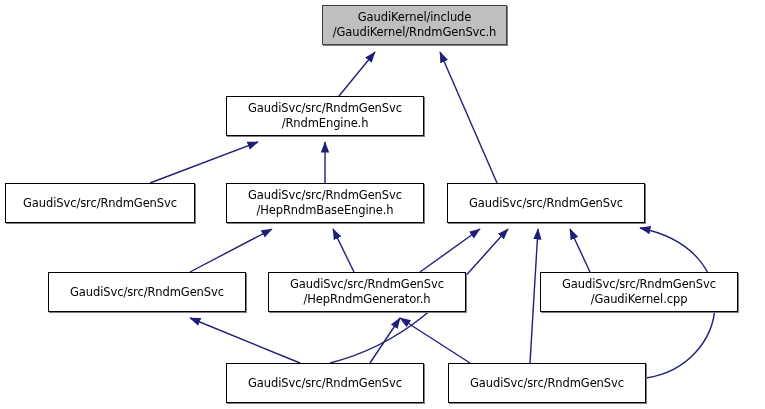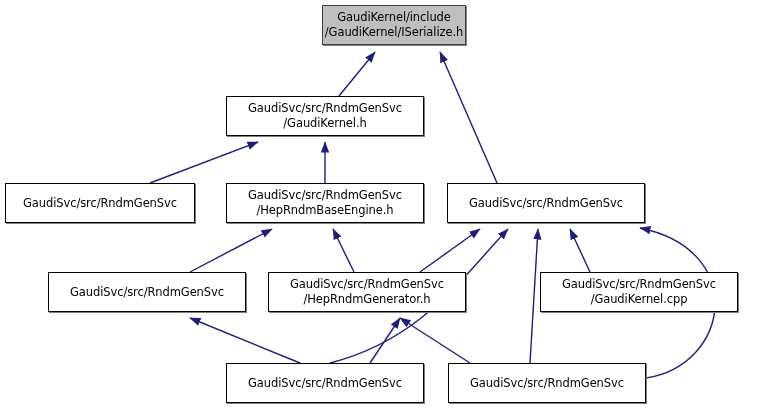--- a/index.html
+++ b/index.html
@@ -74,27 +74,27 @@
         <path d="M 370,363 L 400,318" marker-end="url(#arrowhead)" stroke="#1f1f7a"></path>
         <path d="M 330,363 C 420,340 460,280 508,229" marker-end="url(#arrowhead)" stroke="#1f1f7a"></path>
         <path d="M 470,363 L 400,318" marker-end="url(#arrowhead)" stroke="#1f1f7a"></path>
         <path d="M 530,363 L 538,229" marker-end="url(#arrowhead)" stroke="#1f1f7a"></path>
         <path d="M 590,272 L 570,229" marker-end="url(#arrowhead)" stroke="#1f1f7a"></path>
         <path d="M 646,378 C 730,365 748,250 640,228" marker-end="url(#arrowhead)" stroke="#1f1f7a"></path>
       </g>
   </svg>
 
   <div id="nodes-layer">
-      <div class="node-box highlight" style="left: 322px; top: 5px; width: 144px; height: 40px;">
+      <div class="node-box highlight" style="left: 322px; top: 5px; width: 185px; height: 40px;">
         <span class="node-line">GaudiKernel/include</span>
-        <span class="node-line">/GaudiKernel/ISerialize.h</span>
+        <span class="node-line">/GaudiKernel/RndmGenSvc.h</span>
       </div>
       <div class="node-box shadowed" style="left: 226px; top: 96px; width: 198px; height: 40px;">
         <span class="node-line">GaudiSvc/src/RndmGenSvc</span>
-        <span class="node-line">/GaudiKernel.h</span>
+        <span class="node-line">/RndmEngine.h</span>
       </div>
       <div class="node-box shadowed" style="left: 5px; top: 183px; width: 190px; height: 40px;">
         <span class="node-line">GaudiSvc/src/RndmGenSvc</span>
       </div>
       <div class="node-box shadowed" style="left: 226px; top: 183px; width: 198px; height: 40px;">
         <span class="node-line">GaudiSvc/src/RndmGenSvc</span>
         <span class="node-line">/HepRndmBaseEngine.h</span>
       </div>
       <div class="node-box shadowed" style="left: 447px; top: 183px; width: 198px; height: 40px;">
         <span class="node-line">GaudiSvc/src/RndmGenSvc</span>

